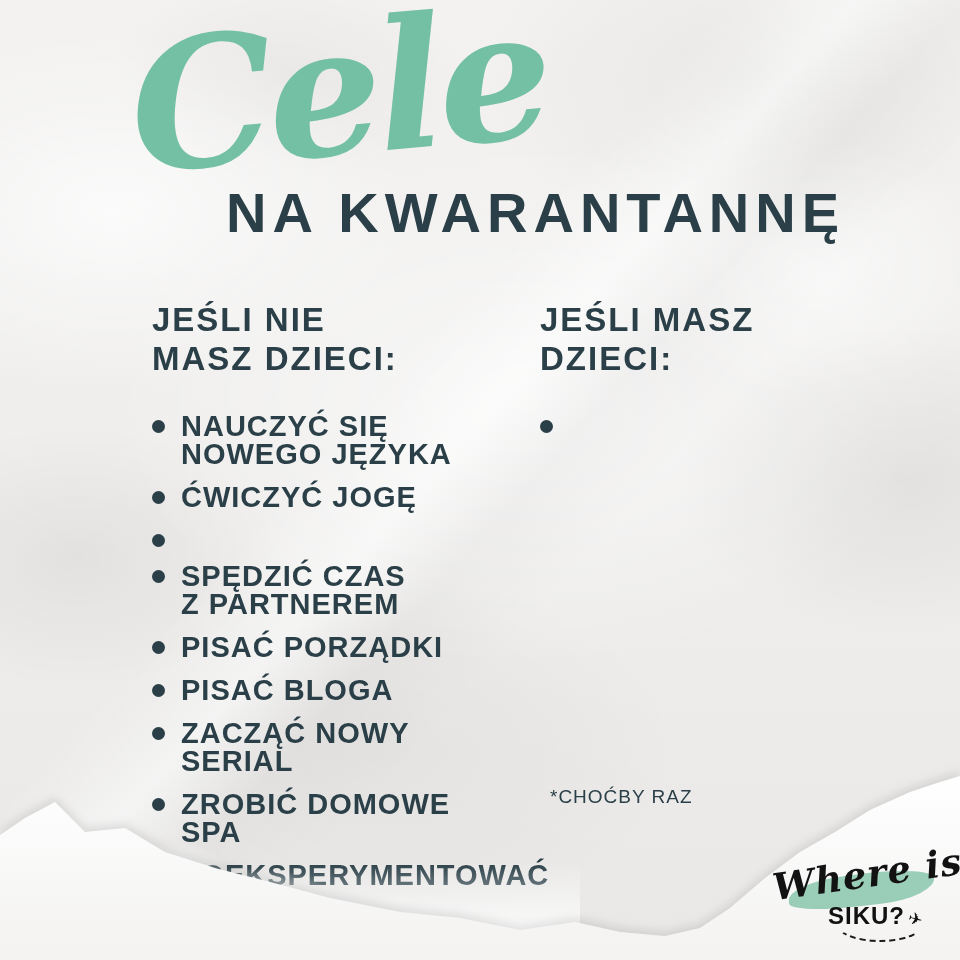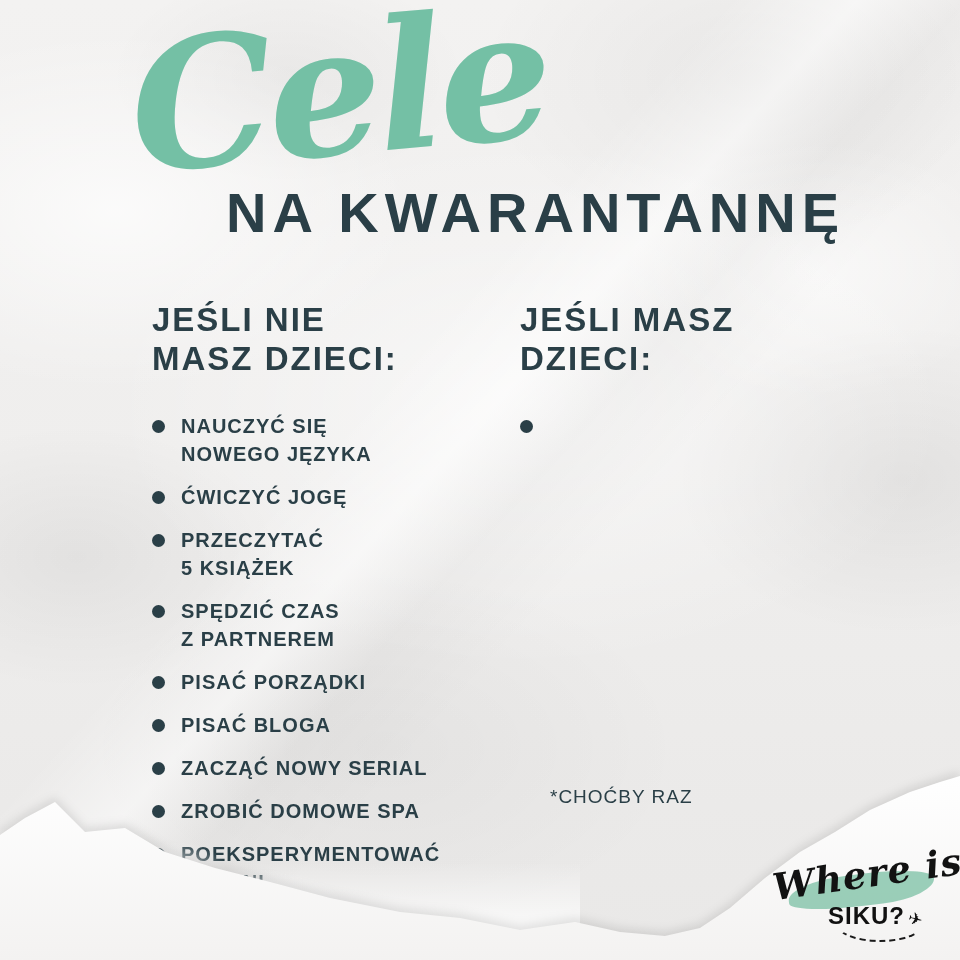--- a/index.html
+++ b/index.html
@@ -27,34 +27,34 @@
     font-size:180px;line-height:1.05;color:#74c0a5;
     transform:rotate(-5deg);letter-spacing:-6px;
   }
   .title-caps{
     position:absolute;left:226px;top:180px;z-index:2;
     font-size:56px;font-weight:800;letter-spacing:6px;color:#2a3f47;
   }
   
   .col{position:absolute;top:300px;z-index:1;}
   .col-left{left:152px;width:350px;}
-  .col-right{left:520px;width:330px;}
+  .col-right{left:540px;width:330px;}
   .col-header{
     font-size:33px;font-weight:800;letter-spacing:2px;line-height:39px;color:#2a3f47;
   }
   ul.goals{list-style:none;margin:34px 0 0 0;padding:0;}
   ul.goals li{
     display:flex;align-items:flex-start;margin:0 0 15px 0;
   }
   .dot{
     flex:0 0 auto;width:13px;height:13px;border-radius:50%;
     background:#2a3f47;margin:8px 16px 0 0;
   }
   .goal-text{
-    font-size:20px;font-weight:700;letter-spacing:1px;line-height:28px;color:#2a3f47;
+    font-size:29px;font-weight:700;letter-spacing:1px;line-height:28px;color:#2a3f47;
   }
   li.cut{margin-left:135px;opacity:.8;}
   
   .footnote{
     position:absolute;left:550px;top:786px;z-index:1;
     font-size:19px;font-weight:400;letter-spacing:1px;color:#2a3f47;
   }
   
   .fadeblob1{position:absolute;left:118px;top:842px;width:110px;height:60px;z-index:2;
     background:radial-gradient(closest-side,rgba(255,255,255,.95),rgba(255,255,255,0));}
@@ -109,22 +109,20 @@
         <span class="dot"></span>
         <span class="goal-text pre">NAUCZYĆ SIĘ
 NOWEGO JĘZYKA</span>
       </li>
       <li>
         <span class="dot"></span>
         <span class="goal-text pre">ĆWICZYĆ JOGĘ</span>
       </li>
       <li>
         <span class="dot"></span>
-        <span class="goal-text pre">PRZECZYTAĆ
-5 KSIĄŻEK</span>
       </li>
       <li>
         <span class="dot"></span>
         <span class="goal-text pre">SPĘDZIĆ CZAS
 Z PARTNEREM</span>
       </li>
       <li>
         <span class="dot"></span>
         <span class="goal-text pre">PISAĆ PORZĄDKI</span>
       </li>

